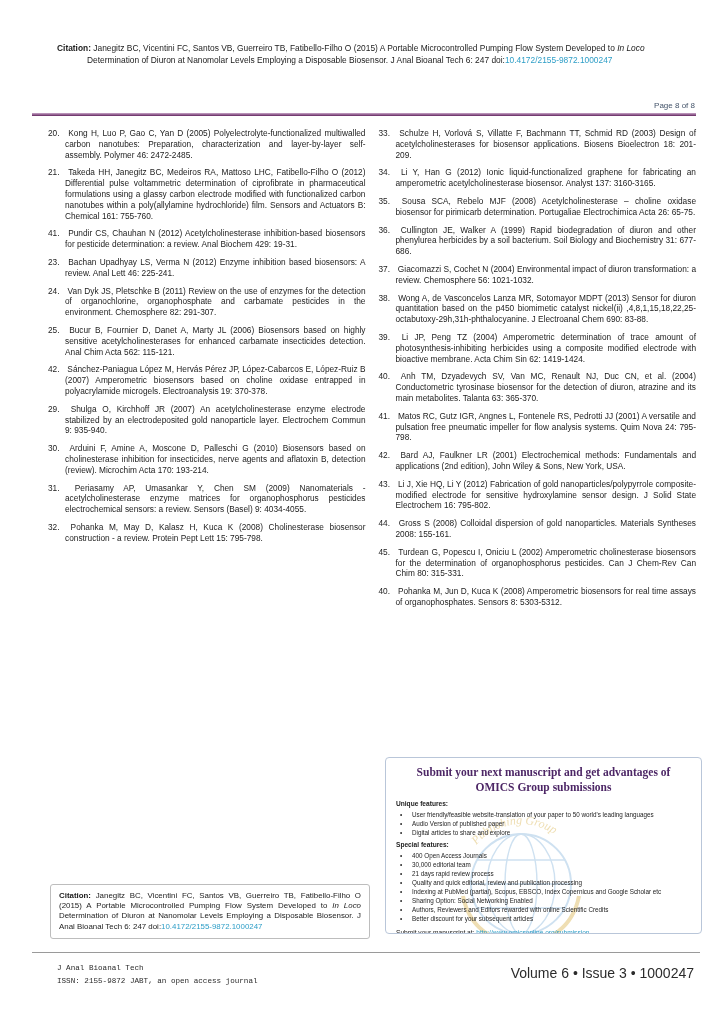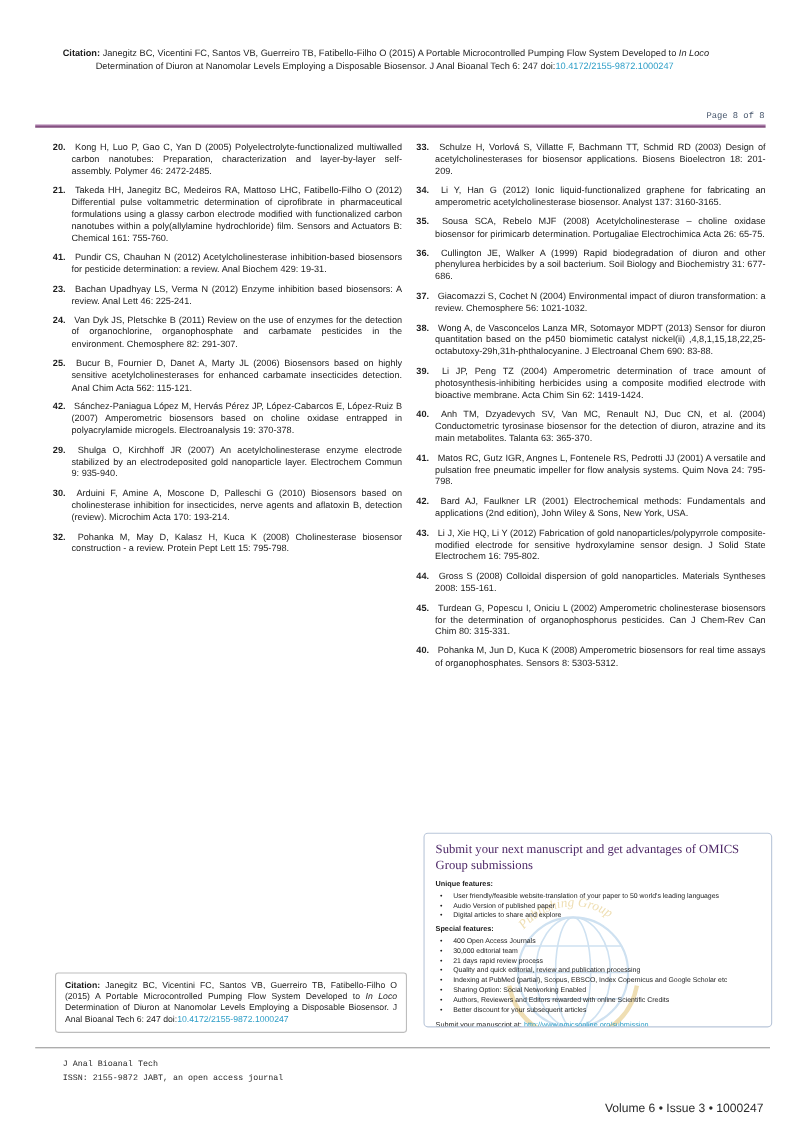--- a/index.html
+++ b/index.html
@@ -4,50 +4,50 @@
 <style>
   * { margin:0; padding:0; box-sizing:border-box; }
   html,body { width:724px; height:1024px; background:#fff; }
   body { position:relative; font-family:"Liberation Sans", sans-serif; color:#1c1c1c; overflow:hidden; }
 
   .top-citation { position:absolute; left:57px; top:42px; width:640px;
     font-size:8.4px; line-height:12px; padding-left:30px; text-indent:-30px; }
   .top-citation b { font-weight:bold; }
   .link { color:#2e9ec7; text-decoration:none; cursor:pointer; }
 
-  .page-num { position:absolute; right:29px; top:101px; font-size:8px; color:#44546a;font-family:Liberation Mono, monospace; }
+  .page-num { position:absolute; right:29px; top:101px; font-size:8px; color:#44546a; }
 
   .rule-purple { position:absolute; left:32px; top:113px; width:664px; height:3px;
     background:linear-gradient(#c9a6c9, #63265f); }
 
   .refs { position:absolute; left:48px; top:128px; width:648px; display:flex; gap:13px; }
   .refs .col { width:318px; }
   .ref { font-size:8.3px; line-height:10.8px; text-align:justify; margin-bottom:7px; padding-left:17px; }
-  .ref-num { display:inline-block; width:17px; margin-left:-17px;font-weight:bold; }
+  .ref-num { display:inline-block; width:17px; margin-left:-17px; }
 
   .promo { position:absolute; left:385px; top:757px; width:317px; height:177px;
     border:1px solid #b9c6d9; border-radius:4px; padding:7px 10px 6px 10px; background:#fff; overflow:hidden; }
   .promo-inner { position:relative; z-index:1; }
-  .promo-title { font-family:"Liberation Serif", serif; font-weight:normal; color:#4d2766;
-    font-size:11.5px; line-height:15px; margin-bottom:5px; }
+  .promo-title { font-family:"Liberation Serif", serif; font-weight:bold; color:#4d2766;
+    font-size:11.5px; line-height:15px; margin-bottom:5px;text-align:center; }
   .feat-label { font-size:6.6px; font-weight:bold; margin:4px 0 3px 0; }
   .bullet-row { display:flex; font-size:6.3px; line-height:9px; padding-left:4px; }
   .bullet-dot { width:12px; flex:0 0 12px; }
   .submit-line { font-size:6.6px; margin-top:6px; }
   .watermark { position:absolute; left:55px; top:38px; width:160px; height:160px; opacity:0.38; z-index:0; }
 
   .cite-box { position:absolute; left:50px; top:884px; width:320px;
     border:1px solid #bdbdbd; border-radius:3px; padding:6px 8px; background:#fff;
     font-size:7.9px; line-height:10.2px; text-align:justify; }
   .cite-box b { font-weight:bold; }
 
   .rule-gray { position:absolute; left:32px; top:952px; width:668px; height:1px; background:#9a9a9a; }
 
   .footer-left { position:absolute; left:57px; top:962px; font-size:7.6px; line-height:13px; color:#2b2b2b;font-family:Liberation Mono, monospace; }
-  .footer-right { position:absolute; right:30px; top:1002px; font-size:11px; color:#2b2b2b;margin-left:44px; }
+  .footer-right { position:absolute; right:30px; top:965px; font-size:14px; color:#2b2b2b;margin-left:44px; }
 </style>
 </head>
 <body>
 
 <p class="top-citation"><b>Citation:</b><span> Janegitz BC, Vicentini FC, Santos VB, Guerreiro TB, Fatibello-Filho O (2015) A Portable Microcontrolled Pumping Flow System Developed to </span><i>In Loco</i><span> Determination of Diuron at Nanomolar Levels Employing a Disposable Biosensor. J Anal Bioanal Tech 6: 247 doi:</span><a class="link">10.4172/2155-9872.1000247</a></p>
 
 <div class="page-num">Page 8 of 8</div>
 <div class="rule-purple"></div>
 
 <div class="refs">
@@ -93,20 +93,24 @@
       <div class="ref">
         <span class="ref-num">29.</span>
         <span class="ref-text">Shulga O, Kirchhoff JR (2007) An acetylcholinesterase enzyme electrode stabilized by an electrodeposited gold nanoparticle layer. Electrochem Commun 9: 935-940.</span>
       </div>
 
       <div class="ref">
         <span class="ref-num">30.</span>
         <span class="ref-text">Arduini F, Amine A, Moscone D, Palleschi G (2010) Biosensors based on cholinesterase inhibition for insecticides, nerve agents and aflatoxin B, detection (review). Microchim Acta 170: 193-214.</span>
       </div>
 
+      <div class="ref">
+        <span class="ref-num">31.</span>
+        <span class="ref-text">Periasamy AP, Umasankar Y, Chen SM (2009) Nanomaterials - acetylcholinesterase enzyme matrices for organophosphorus pesticides electrochemical sensors: a review. Sensors (Basel) 9: 4034-4055.</span>
+      </div>
 
       <div class="ref">
         <span class="ref-num">32.</span>
         <span class="ref-text">Pohanka M, May D, Kalasz H, Kuca K (2008) Cholinesterase biosensor construction - a review. Protein Pept Lett 15: 795-798.</span>
       </div>
     </div>
   <div class="col">
 
       <div class="ref">
         <span class="ref-num">33.</span>

